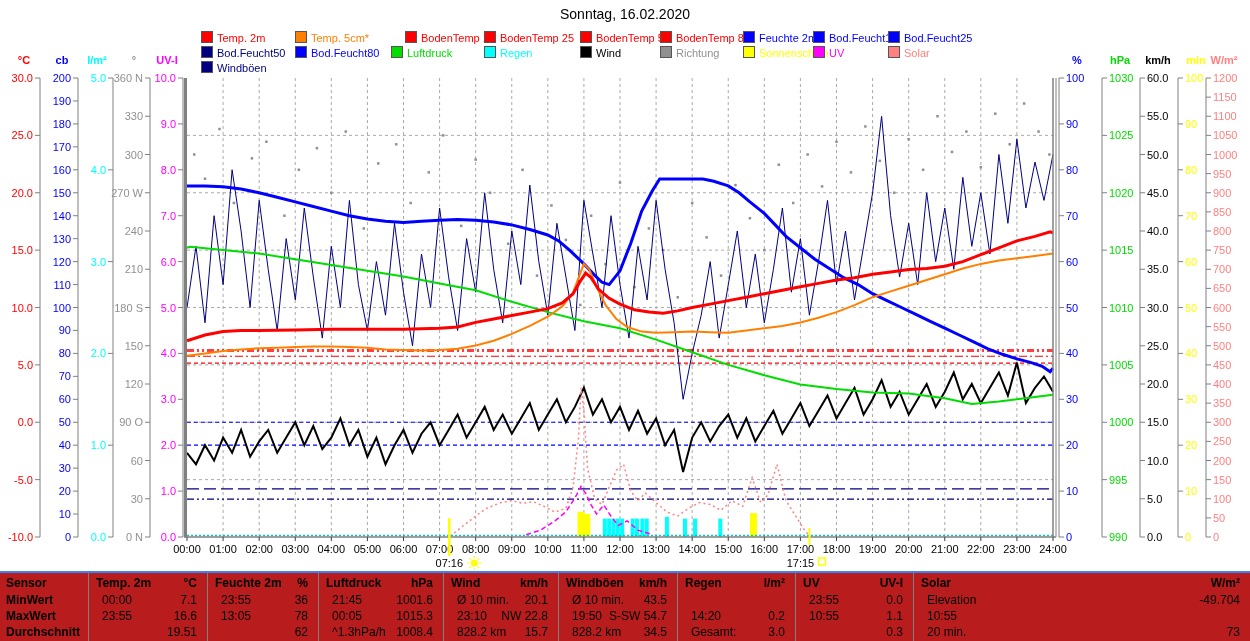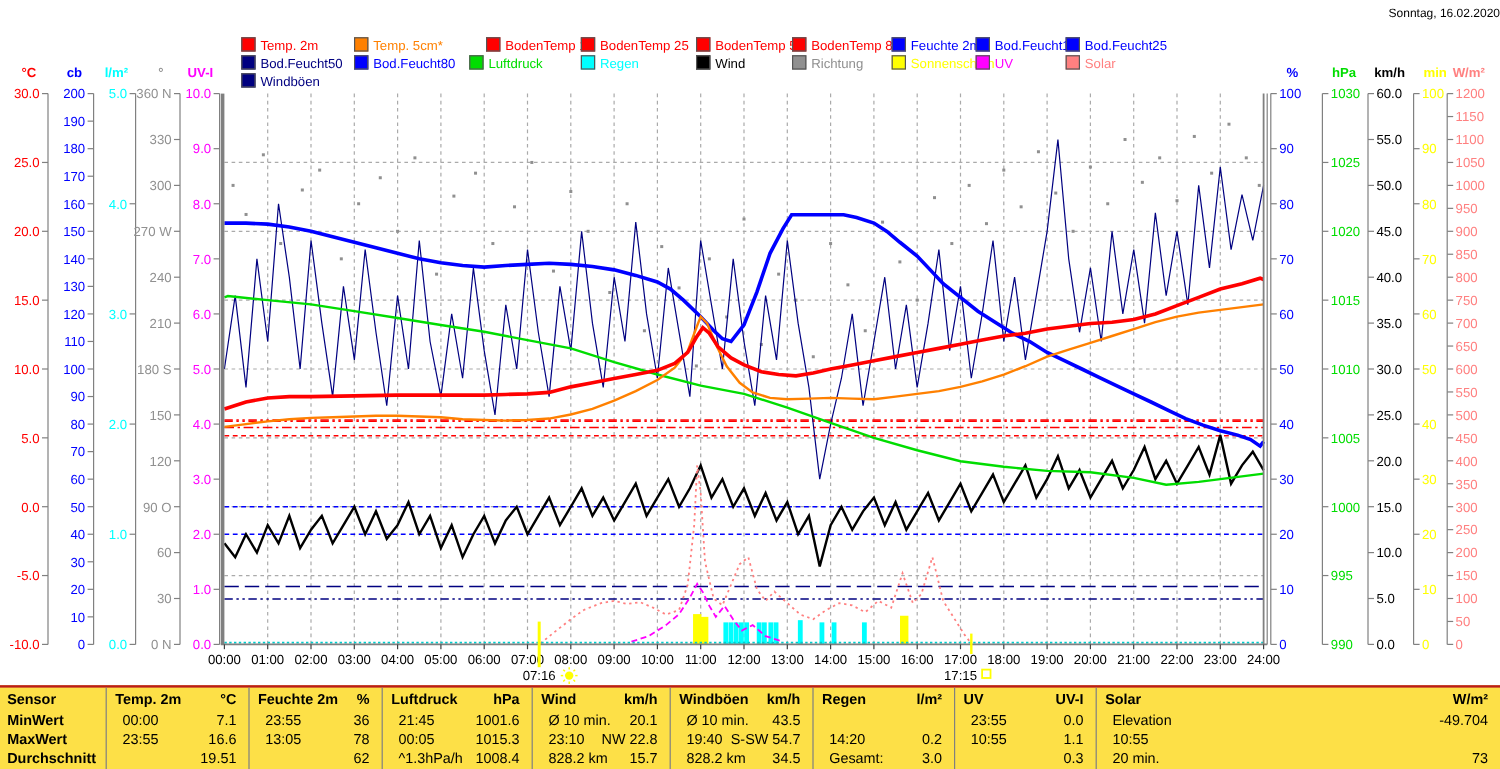--- a/index.html
+++ b/index.html
@@ -1,23 +1,23 @@
 <!DOCTYPE html>
 <html><head>
 <meta charset="utf-8">
 <style>
   html,body{margin:0;padding:0;background:#fff;}
   #canvas{position:relative;width:1250px;height:641px;background:#fff;overflow:hidden;
           font-family:"Liberation Sans",sans-serif;}
-  #title{position:absolute;top:6px;left:0;width:1250px;text-align:right;font-size:10px;color:#000;}
+  #title{position:absolute;top:6px;left:0;width:1250px;text-align:center;font-size:14px;color:#000;}
   #legend{position:absolute;left:0;top:0;width:1250px;height:75px;}
   .lg-item{position:absolute;font-size:11px;white-space:nowrap;height:12px;line-height:12px;}
   .lg-sq{display:inline-block;width:10px;height:10px;margin-right:4px;vertical-align:-1px;border:1px solid #555;}
   #chart-svg{position:absolute;left:0;top:0;}
-  #table{position:absolute;left:0;top:571px;width:1250px;height:70px;background:#fde047;border-top:2px solid #b91c1c;box-sizing:border-box;}
+  #table{position:absolute;left:0;top:571px;width:1250px;height:70px;background:#b91c1c;border-top:2px solid #3b82f6;box-sizing:border-box;}
   .tsep{position:absolute;top:0;width:1px;height:70px;background:#808080;}
   .tcell{position:absolute;font-size:12px;color:#000;white-space:nowrap;height:15px;line-height:15px;}
   .tbold{font-weight:bold;}
   .tright{text-align:right;}
 </style>
 </head>
 <body>
 
 <div id="canvas">
   <div id="title">Sonntag, 16.02.2020</div>
@@ -608,21 +608,21 @@
       <div class="tcell" style="left: 457px; top: 20px;">Ø 10 min.</div>
       <div class="tcell tright" style="left: 443px; top: 20px; width: 105px;">20.1</div>
       <div class="tcell" style="left: 457px; top: 36px;">23:10</div>
       <div class="tcell tright" style="left: 443px; top: 36px; width: 105px;">NW 22.8</div>
       <div class="tcell" style="left: 457px; top: 52px;">828.2 km</div>
       <div class="tcell tright" style="left: 443px; top: 52px; width: 105px;">15.7</div>
       <div class="tcell tbold" style="left: 566px; top: 3px;">Windböen</div>
       <div class="tcell tbold tright" style="left: 558px; top: 3px; width: 109px;">km/h</div>
       <div class="tcell" style="left: 572px; top: 20px;">Ø 10 min.</div>
       <div class="tcell tright" style="left: 558px; top: 20px; width: 109px;">43.5</div>
-      <div class="tcell" style="left: 572px; top: 36px;">19:40</div>
+      <div class="tcell" style="left: 572px; top: 36px;">19:50</div>
       <div class="tcell tright" style="left: 558px; top: 36px; width: 109px;">S-SW 54.7</div>
       <div class="tcell" style="left: 572px; top: 52px;">828.2 km</div>
       <div class="tcell tright" style="left: 558px; top: 52px; width: 109px;">34.5</div>
       <div class="tcell tbold" style="left: 685px; top: 3px;">Regen</div>
       <div class="tcell tbold tright" style="left: 677px; top: 3px; width: 108px;">l/m²</div>
       <div class="tcell" style="left: 691px; top: 20px;"></div>
       <div class="tcell tright" style="left: 677px; top: 20px; width: 108px;"></div>
       <div class="tcell" style="left: 691px; top: 36px;">14:20</div>
       <div class="tcell tright" style="left: 677px; top: 36px; width: 108px;">0.2</div>
       <div class="tcell" style="left: 691px; top: 52px;">Gesamt:</div>

